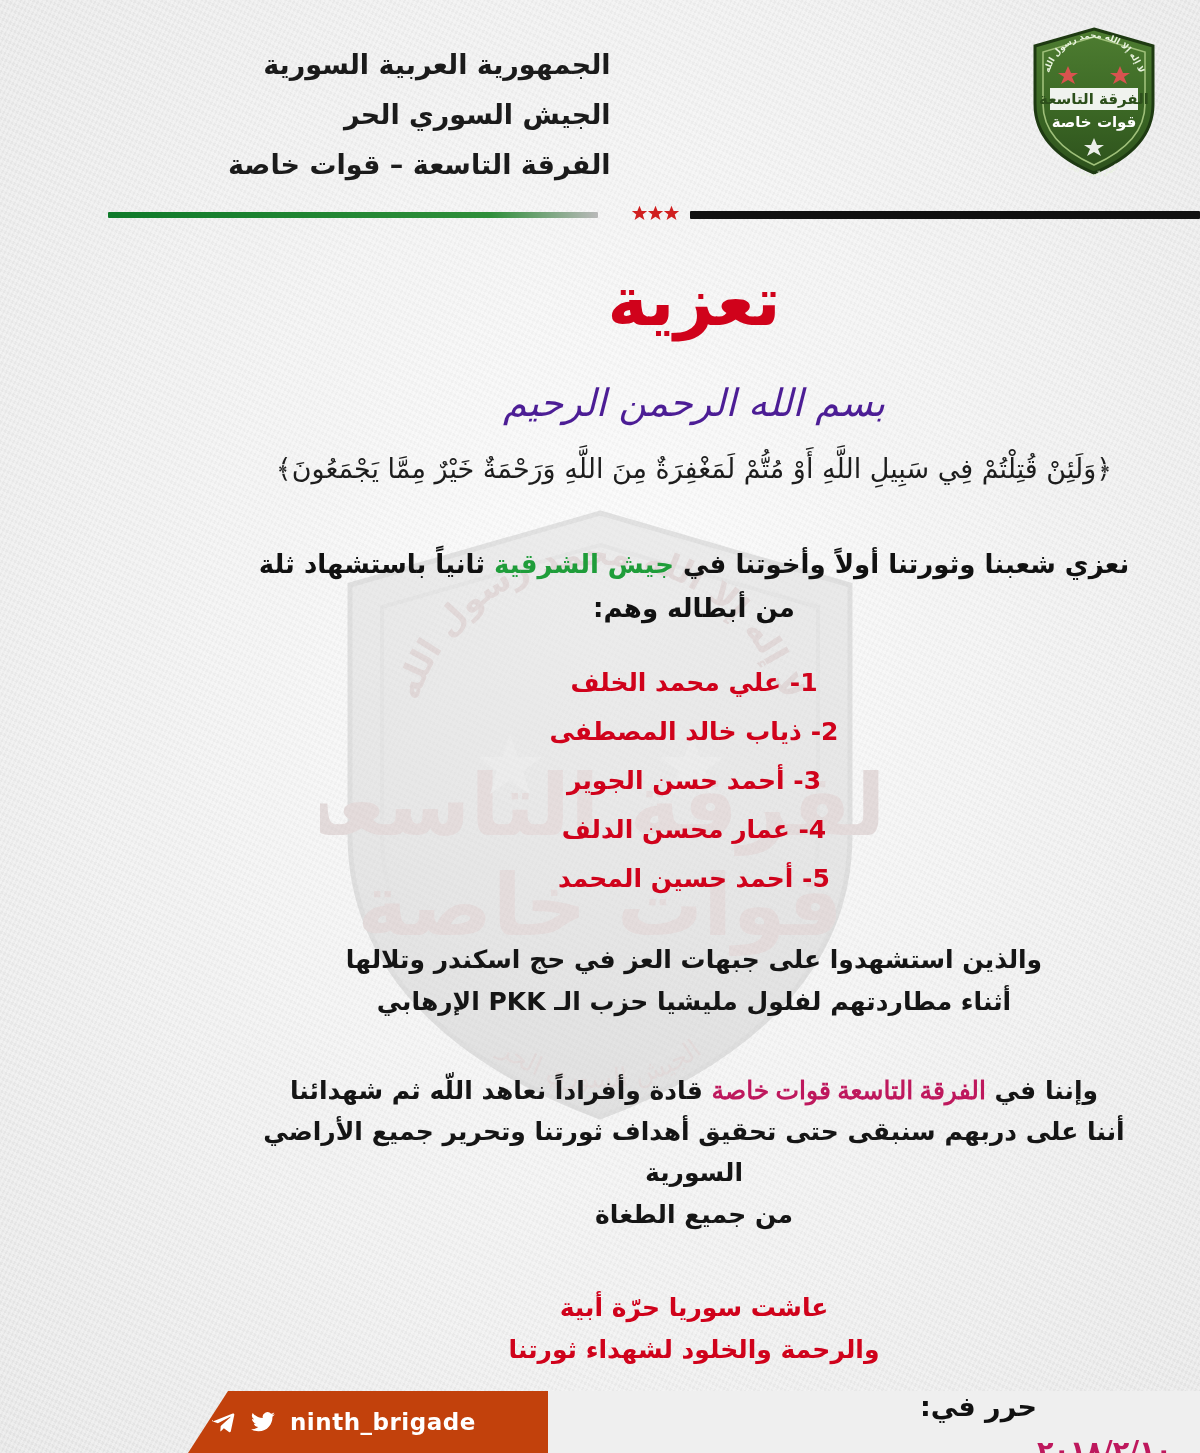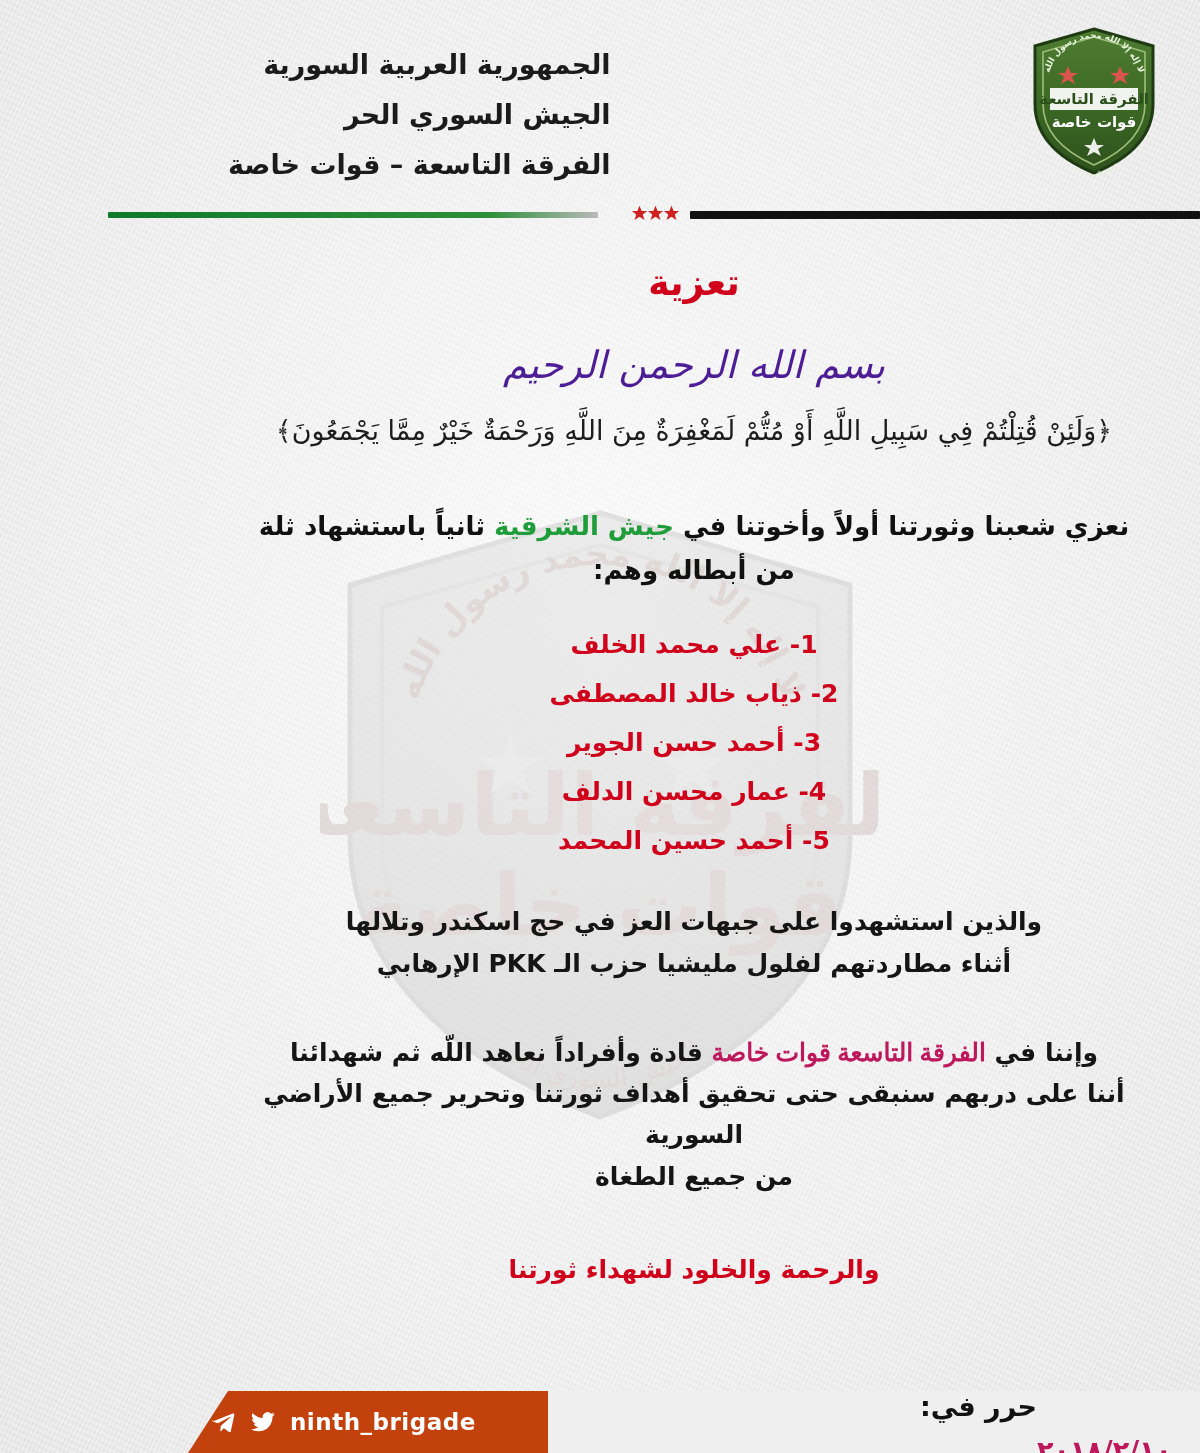--- a/index.html
+++ b/index.html
@@ -108,21 +108,21 @@
   .star svg { width: 17px; height: 17px; display: block; }
 
   
   .content {
     text-align: center;
     direction: rtl;
     padding: 0 60px;
   }
   .title {
     margin-top: 36px;
-    font-size: 36px;
+    font-size: 68px;
     font-weight: bold;
     color: #d0021b;
     letter-spacing: 0;
   }
   .basmala {
     margin-top: 40px;
     font-size: 38px;
     color: #4c1d95;
     font-family: "DejaVu Serif", "Liberation Serif", serif;
     font-style: italic;
@@ -349,20 +349,21 @@
 
     <div class="para para-2">
       <div>
         <span>وإننا في </span><span class="green">الفرقة التاسعة قوات خاصة</span><span> قادة وأفراداً نعاهد اللّه ثم شهدائنا</span>
       </div>
       <div>أننا على دربهم سنبقى حتى تحقيق أهداف ثورتنا وتحرير جميع الأراضي السورية</div>
       <div>من جميع الطغاة</div>
     </div>
 
     <div class="closing">
+      <div>عاشت سوريا حرّة أبية</div>
       <div>والرحمة والخلود لشهداء ثورتنا</div>
     </div>
 
   </div>
 
   <div class="footer">
     <div class="footer-left">
       <span class="footer-label">حرر في:</span>
       <span class="footer-date">٢٠١٨/٢/١٠</span>
     </div>

